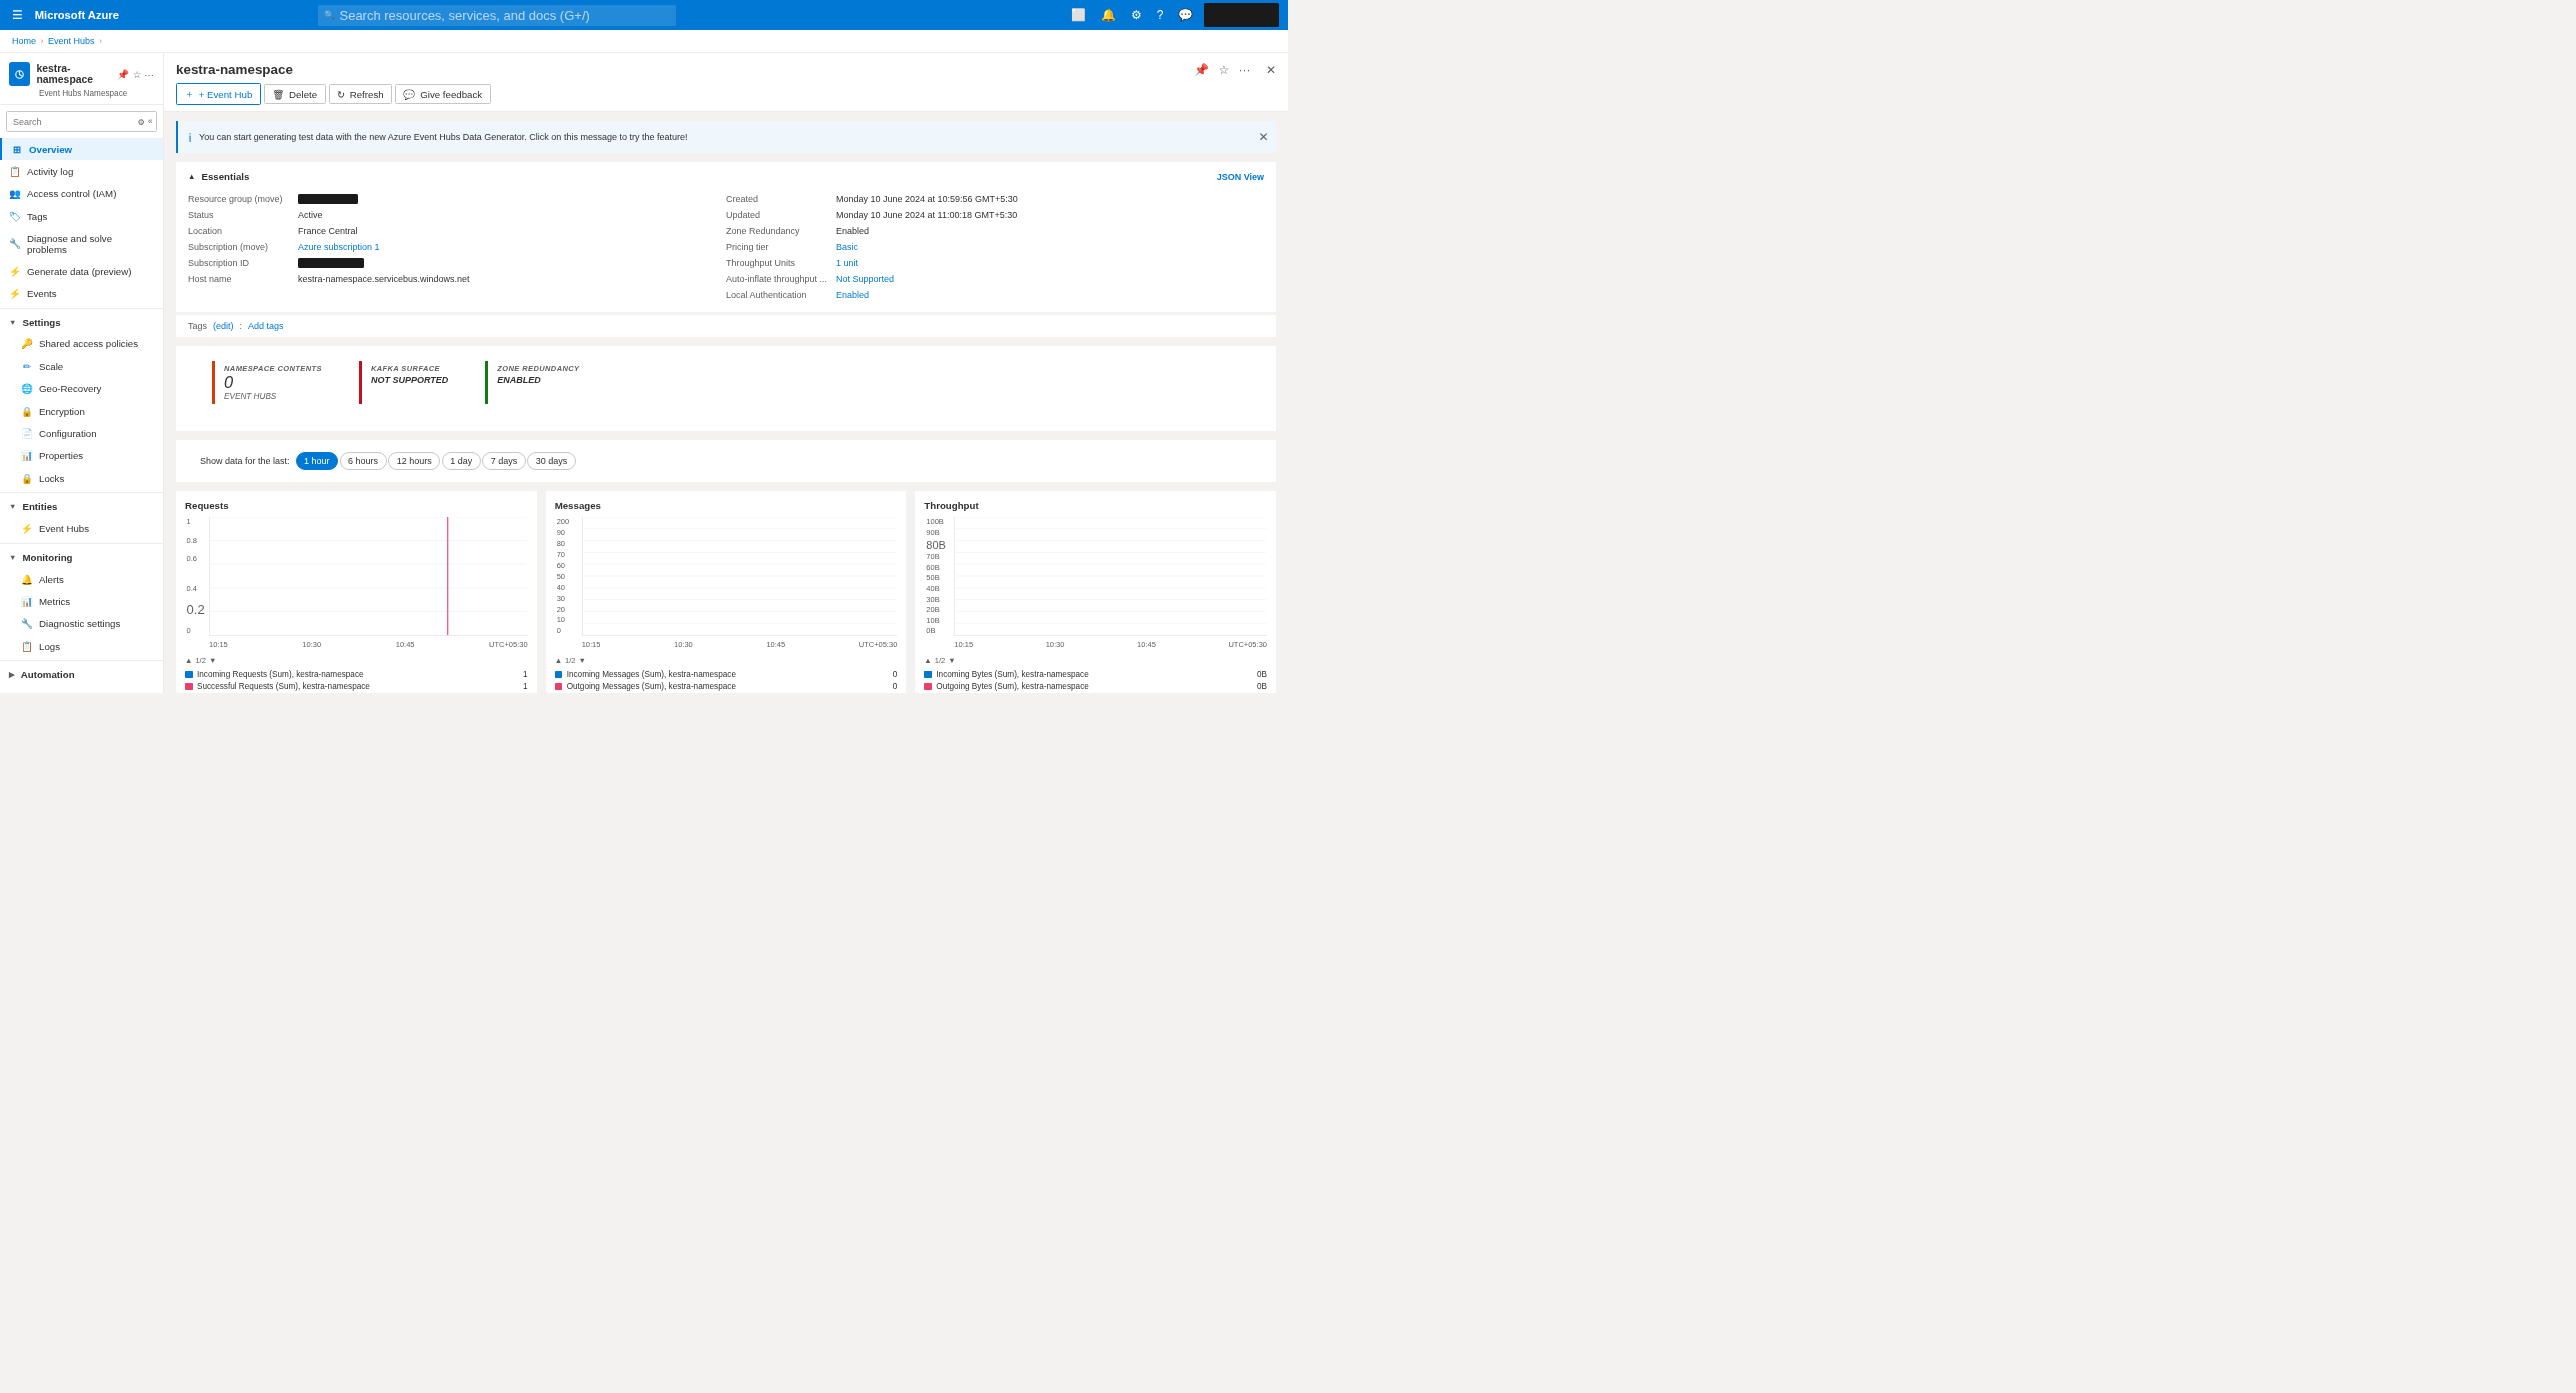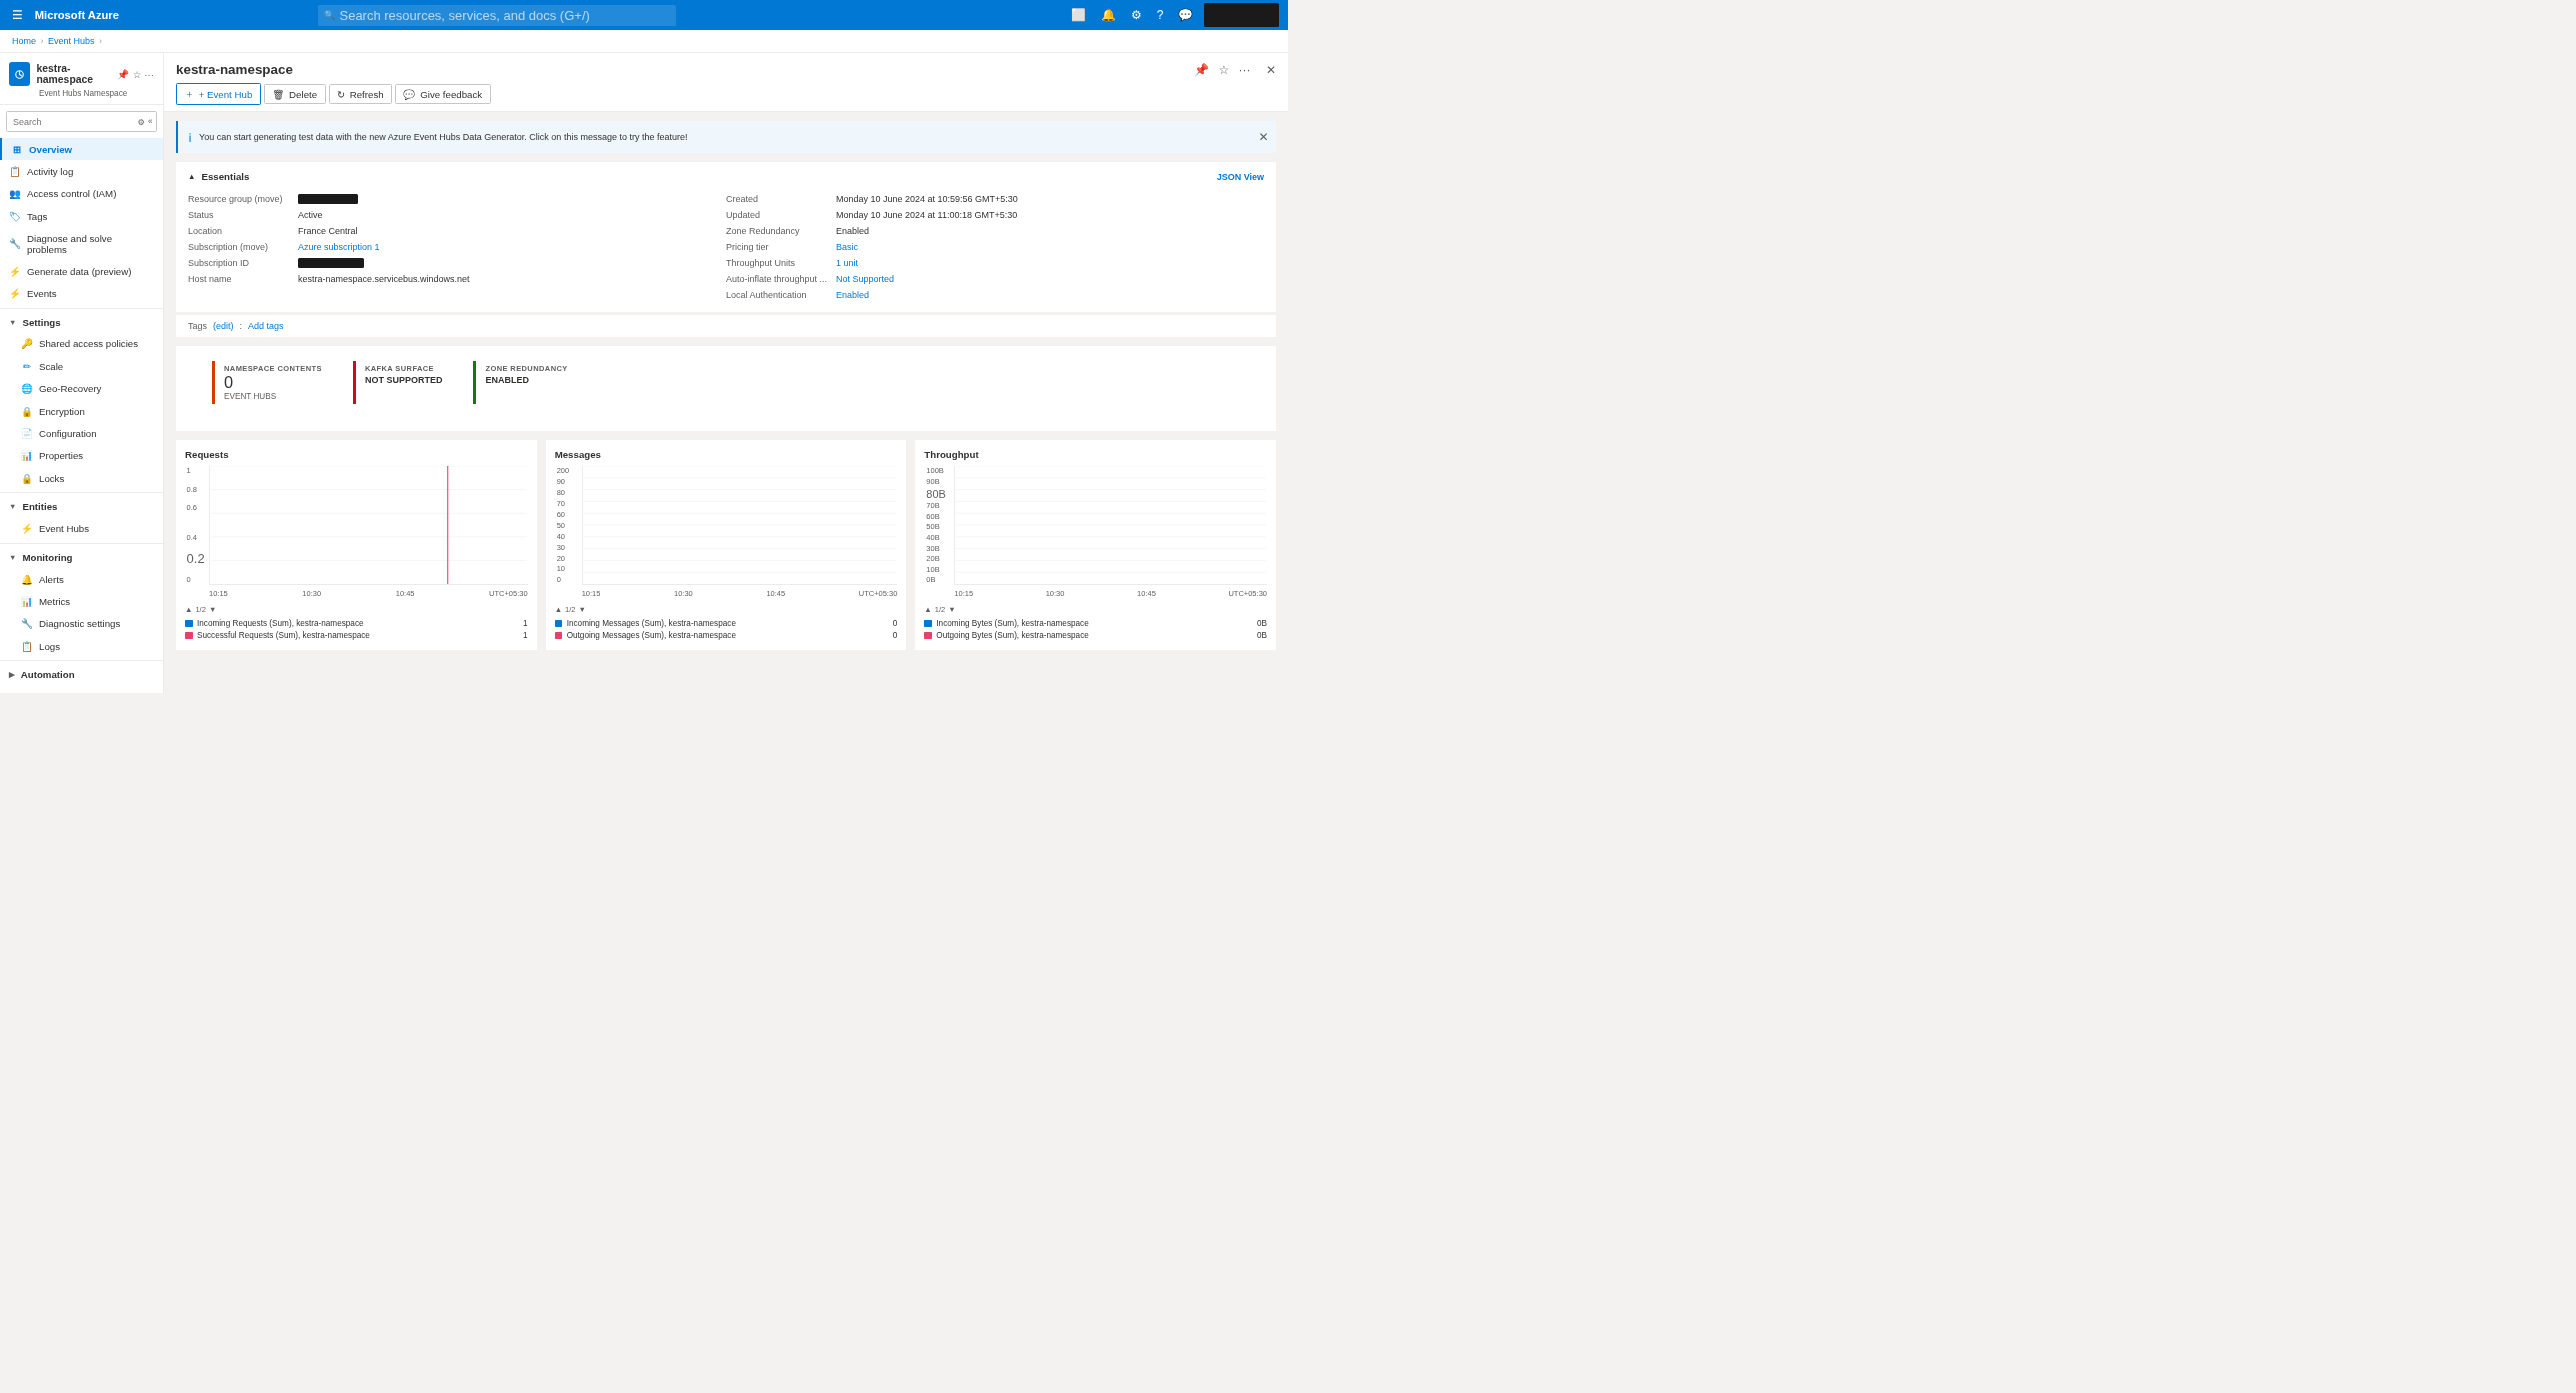--- a/index.html
+++ b/index.html
@@ -69,21 +69,21 @@
     .essentials-row { display: flex; align-items: baseline; padding: 3px 0; font-size: 9px; gap: 6px; }
     .essentials-label { color: #605e5c; min-width: 104px; flex-shrink: 0; }
     .essentials-value { color: #323130; }
     .essentials-value a { color: #0078d4; text-decoration: none; }
     .essentials-value .redacted { background: #1a1a1a; color: #1a1a1a; border-radius: 1.5px; padding: 0 3px; min-width: 60px; display: inline-block; }
 
     
     .tags-row { padding: 6px 12px; background: white; margin: 0 12px 9px; display: flex; align-items: center; gap: 6px; font-size: 9px; }
 
     
-    .status-tiles { display: flex; gap: 22px; padding: 6px 12px 9px; background: white; margin: 0 12px 9px; }
+    .status-tiles { display: flex; gap: 28px; padding: 6px 12px 9px; background: white; margin: 0 12px 9px; font-style: italic; }
     .status-tile { border-left: 3px solid #d83b01; padding: 3px 9px; }
     .status-tile.orange { border-color: #d83b01; }
     .status-tile.red { border-color: #c50f1f; }
     .status-tile.green { border-color: #107c10; }
     .status-tile-label { font-size: 7.5px; text-transform: uppercase; color: #605e5c; font-weight: 600; letter-spacing: 0.4px; }
     .status-tile-value { font-size: 16.4px; font-weight: 300; color: #323130; }
     .status-tile-sublabel { font-size: 8.2px; color: #605e5c; text-transform: uppercase; }
     .status-tile-text { font-size: 9px; font-weight: 600; color: #323130; margin-top: 1.5px; }
 
     
@@ -412,20 +412,33 @@
           <div class="status-tile-label">KAFKA SURFACE</div>
           <div class="status-tile-text">NOT SUPPORTED</div>
         </div>
         <div class="status-tile green">
           <div class="status-tile-label">ZONE REDUNDANCY</div>
           <div class="status-tile-text">ENABLED</div>
         </div>
       </div>
     </div>
 
+    <div style="background:white;margin:0 12px 9px;padding:6px 12px;">
+      <div class="time-range">
+        <span>Show data for the last:</span>
+        <div class="time-range-options">
+          <button class="time-range-btn active">1 hour</button>
+          <button class="time-range-btn">6 hours</button>
+          <button class="time-range-btn">12 hours</button>
+          <button class="time-range-btn">1 day</button>
+          <button class="time-range-btn">7 days</button>
+          <button class="time-range-btn">30 days</button>
+        </div>
+      </div>
+    </div>
 
     <div class="charts-row">
 
       <div class="chart-card">
         <div class="chart-title">Requests</div>
         <div style="position:relative;margin-left:24px;">
           <div style="position:absolute;left:-22.4px;top:0;bottom:15px;display:flex;flex-direction:column;justify-content:space-between;">
             <span style="font-size:7.5px;color:#605e5c;">1</span>
             <span style="font-size:7.5px;color:#605e5c;">0.8</span>
             <span style="font-size:7.5px;color:#605e5c;">0.6</span>

